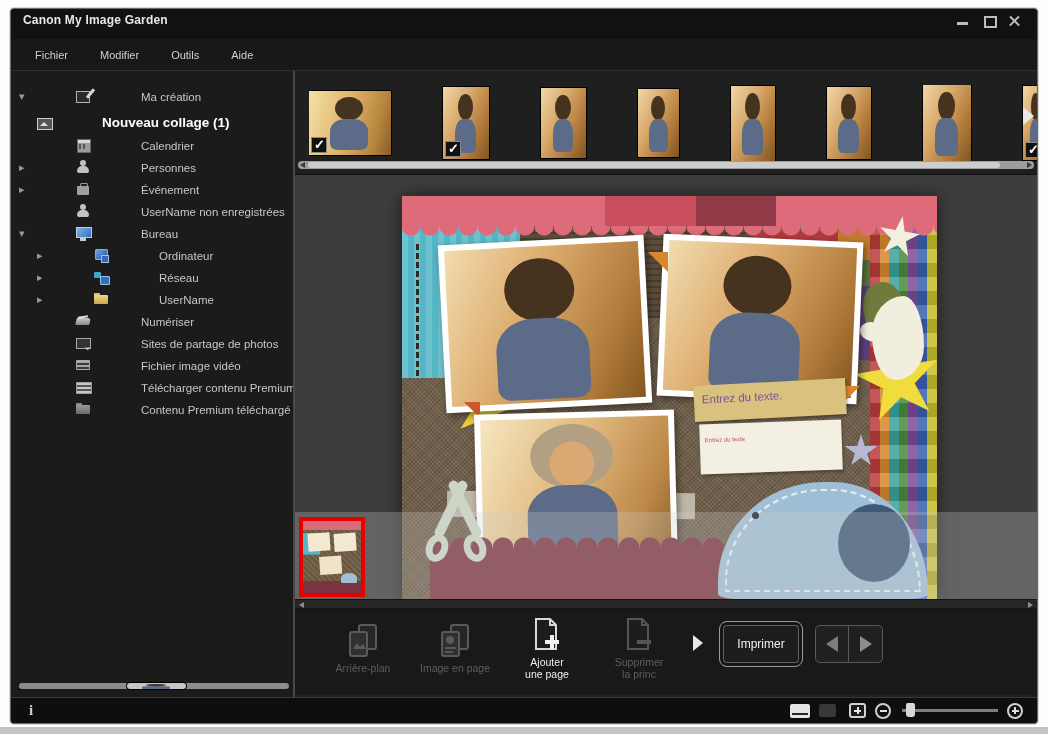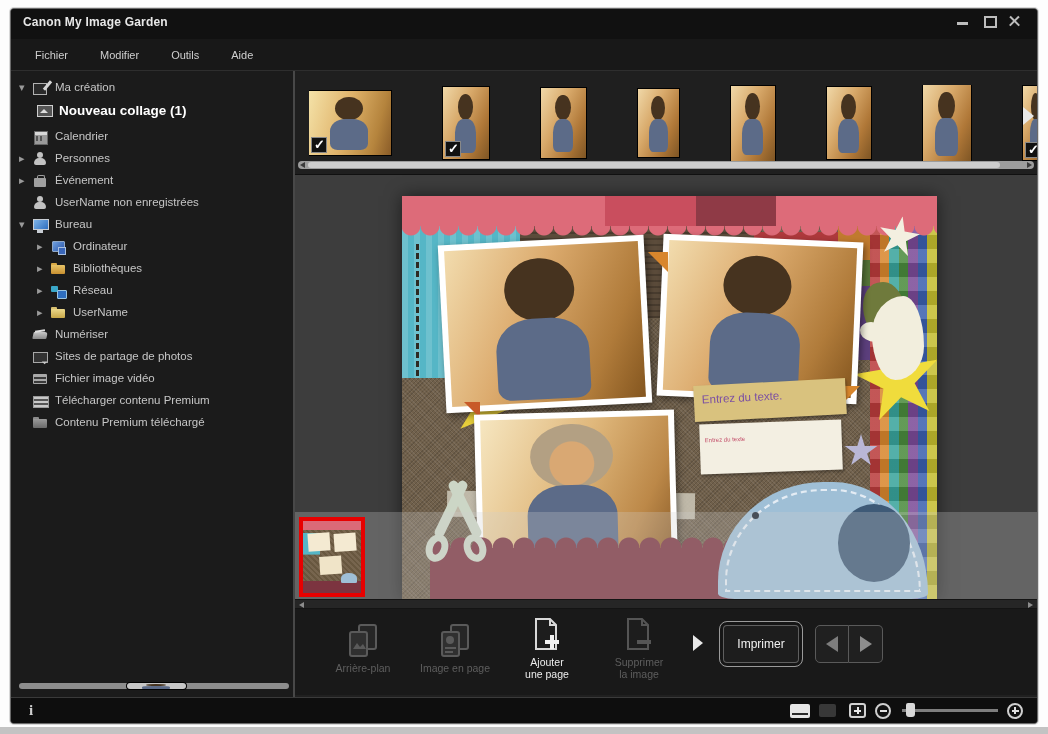--- a/index.html
+++ b/index.html
@@ -7,39 +7,39 @@
               font-family:"Liberation Sans", sans-serif; }
   .stage { position:relative; width:1048px; height:734px; background:#fdfdfd; }
   .stage::after{ content:""; position:absolute; left:0; bottom:0; width:1048px; height:7px; background:#c3c3c3;}
 
   
   .window { position:absolute; left:10px; top:8px; width:1028px; height:716px;
             background:#161616; border:1px solid #6a6a6a; border-radius:4px;
             box-shadow:0 0 0 1px #d8d8d8; display:flex; flex-direction:column; overflow:hidden;}
 
   
-  .titlebar { height:30px; background:#111; display:flex; align-items:flex-start; padding:6px 12px; flex:0 0 auto; }
+  .titlebar { height:30px; background:#111; display:flex; align-items:flex-end; padding:12px 12px; flex:0 0 auto; }
   .titlebar .title { color:#e8e8e8; font-size:12px; font-weight:bold; letter-spacing:.2px; }
   .win-controls { margin-left:auto; display:flex; align-items:center; gap:14px; padding-right:4px;}
   .wc { position:relative; width:12px; height:12px; cursor:pointer; }
   .wc-min::after { content:""; position:absolute; left:0; bottom:2px; width:11px; height:3px; background:#bdbdbd;}
   .wc-max::after { content:""; position:absolute; left:1px; top:1px; width:9px; height:8px; border:2px solid #bdbdbd;}
   .wc-close::before,.wc-close::after{ content:""; position:absolute; left:-1px; top:5px; width:13px; height:2.4px; background:#bdbdbd;}
   .wc-close::before{ transform:rotate(45deg);} .wc-close::after{ transform:rotate(-45deg);}
 
   
   .menubar { height:32px; background:#181818; border-bottom:1px solid #2e2e2e; display:flex; align-items:center; padding:0 10px; gap:4px; flex:0 0 auto;}
   .menu-item { color:#cfcfcf; font-size:11px; padding:4px 14px; cursor:pointer;text-align:center; }
 
   
   .main { flex:1 1 auto; display:flex; min-height:0; }
 
   
   .sidebar { width:284px; flex:0 0 auto; background:#1b1b1b; border-right:2px solid #484848; position:relative; padding-top:10px; overflow:hidden;}
-  .tree-item { display:flex; align-items:flex-start; height:22px; padding-left:8px; cursor:pointer; color:#c6c6c6; font-size:11.5px; white-space:nowrap;}
+  .tree-item { display:flex; align-items:flex-end; height:22px; padding-left:8px; cursor:pointer; color:#c6c6c6; font-size:11.5px; white-space:nowrap;gap:43px;}
   .tree-item.lvl1 { padding-left:26px; }
   .tree-item.selected { height:27px; color:#ffffff; font-weight:bold; font-size:13.5px; }
   .arrow { width:14px; flex:0 0 auto; font-size:8px; color:#9a9a9a; text-align:left;}
   .arrow.d::before{ content:"▾"; font-size:11px;}
   .arrow.r::before{ content:"▸"; font-size:11px;}
   .ticon { width:15px; height:14px; flex:0 0 auto; margin-right:7px; position:relative; display:inline-block;}
 
   
   .i-creation::before{ content:""; position:absolute; left:0; top:2px; width:12px; height:10px; border:1.5px solid #b2b2b2; background:#2a2a2a;}
   .i-creation::after{ content:""; position:absolute; right:-1px; top:-1px; width:3px; height:11px; background:#d5d5d5; transform:rotate(40deg);}
@@ -283,25 +283,20 @@
         <span class="ticon i-desktop"></span>
         <span>Bureau</span>
       </div>
       <div class="tree-item lvl1">
         <span class="arrow r"></span>
         <span class="ticon i-computer"></span>
         <span>Ordinateur</span>
       </div>
       <div class="tree-item lvl1">
         <span class="arrow r"></span>
-        <span class="ticon i-folder"></span>
-        <span>Bibliothèques</span>
-      </div>
-      <div class="tree-item lvl1">
-        <span class="arrow r"></span>
         <span class="ticon i-network"></span>
         <span>Réseau</span>
       </div>
       <div class="tree-item lvl1">
         <span class="arrow r"></span>
         <span class="ticon i-userfolder"></span>
         <span>UserName</span>
       </div>
       <div class="tree-item lvl0">
         <span class="arrow"></span>
@@ -453,21 +448,21 @@
               </div>
         </div>
         <div class="tool disabled">
           <svg width="38" height="36" viewBox="0 0 38 36">
             <path d="M8 2 h14 l6 6 v24 h-20 z" fill="#1d1d1d" stroke="#555" stroke-width="2"></path>
             <path d="M22 2 v6 h6" fill="none" stroke="#555" stroke-width="2"></path>
             <rect x="17" y="23" width="14" height="4" fill="#555"></rect>
           </svg>
           <div class="lbl">
                 <div>Supprimer</div>
-                <div>la image</div>
+                <div>la princ</div>
               </div>
         </div>
         <span class="sep-arrow"></span>
         <div class="print-btn">
           <span>Imprimer</span>
         </div>
         <div class="pager">
           <div class="pg prev">
                 <span class="tri-l"></span>
               </div>

